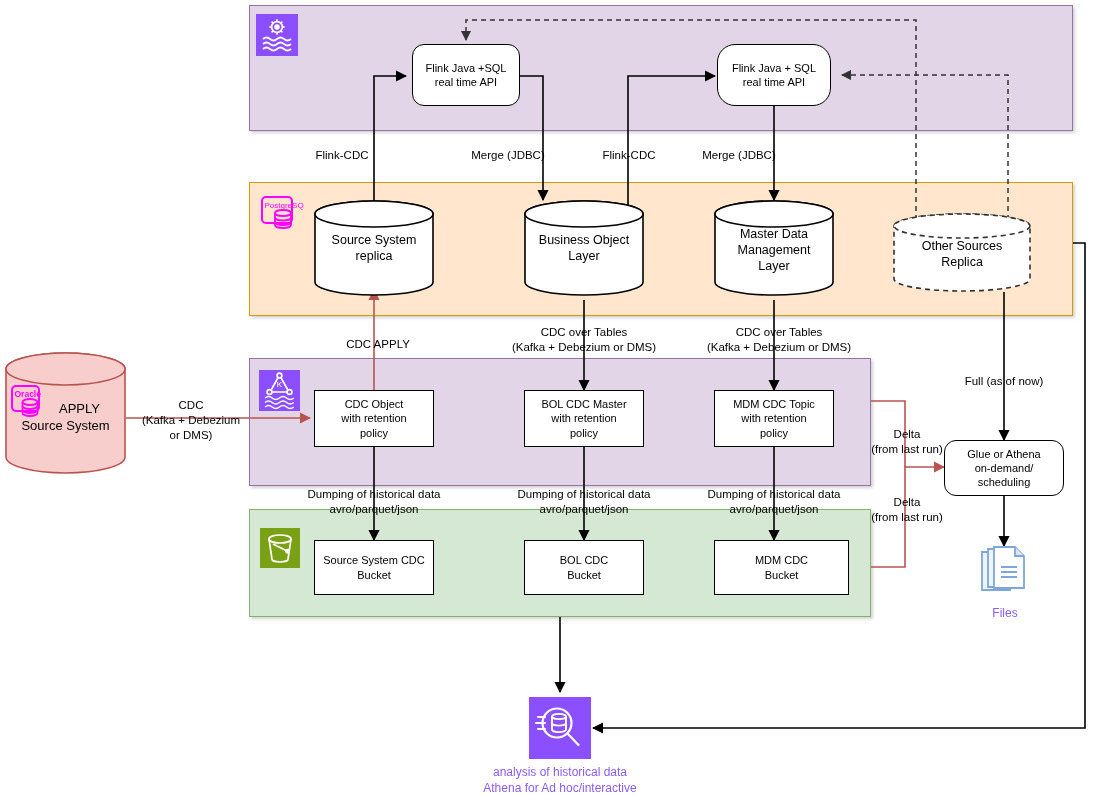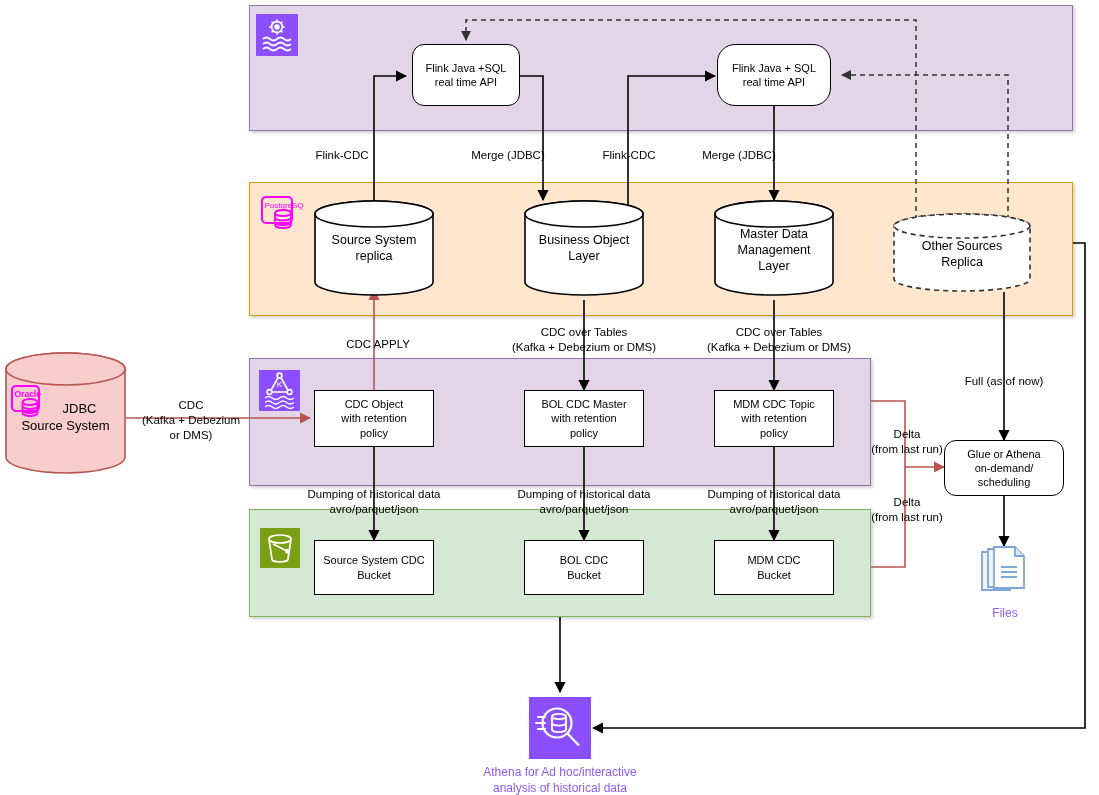--- a/index.html
+++ b/index.html
@@ -255,21 +255,21 @@
     </div>
   </div>
 
   <div class="node" style="left:524px;top:540px;width:120px;height:55px;">
     <div>
       <div>BOL CDC</div>
       <div>Bucket</div>
     </div>
   </div>
 
-  <div class="node" style="left:714px;top:540px;width:120px;height:55px;">
+  <div class="node" style="left:714px;top:540px;width:135px;height:55px;">
     <div>
       <div>MDM CDC</div>
       <div>Bucket</div>
     </div>
   </div>
 
   <div class="oracle-cyl" style="left:5px;top:352px;width:121px;height:122px;">
     <svg viewBox="0 0 121 122" width="121" height="122" style="position:absolute;left:0;top:0;">
       <path d="M1 17 a59.5 16 0 0 1 119 0 v88 a59.5 16 0 0 1 -119 0 z" fill="#f8cecc" stroke="#b85450" stroke-width="1.6"></path>
       <ellipse cx="60.5" cy="17" rx="59.5" ry="16" fill="#f8cecc" stroke="#b85450" stroke-width="1.6"></ellipse>
@@ -280,21 +280,21 @@
         <text x="4.5" y="14" font-family="Liberation Sans, sans-serif" font-size="8.5" font-weight="bold" fill="#ff00ff">Oracle</text>
         <g stroke="#ff00ff" stroke-width="1.8" fill="none">
           <ellipse cx="20" cy="19" rx="7.5" ry="3"></ellipse>
           <path d="M12.5 19 v11 a7.5 3 0 0 0 15 0 v-11"></path>
           <path d="M12.5 23 a7.5 3 0 0 0 15 0"></path>
           <path d="M12.5 27 a7.5 3 0 0 0 15 0"></path>
         </g>
       </svg>
     </div>
     <div class="cyl-label">
-      <div style="margin-left:28px;">JDBC</div>
+      <div style="margin-left:28px;">APPLY</div>
       <div>Source System</div>
     </div>
   </div>
 
   <div class="node rounded" style="left:944px;top:440px;width:120px;height:56px;">
     <div>
       <div>Glue or Athena</div>
       <div>on-demand/</div>
       <div>scheduling</div>
     </div>
@@ -325,22 +325,22 @@
         <ellipse cx="30" cy="19.5" rx="7" ry="2.6"></ellipse>
         <path d="M23 19.5 v13 a7 2.6 0 0 0 14 0 v-13"></path>
         <path d="M23 26 a7 2.6 0 0 0 14 0"></path>
       </g>
       <g fill="none" stroke="#fff" stroke-width="2" stroke-linecap="round">
         <path d="M9 20 h7 M7 26 h9 M9 32 h7"></path>
       </g>
     </svg>
   </div>
   <div class="caption" style="left:440px;top:765px;width:240px;">
+    <div>analysis of historical data</div>
     <div>Athena for Ad hoc/interactive</div>
-    <div>analysis of historical data</div>
   </div>
 
   <div class="edge-label" style="left:342px;top:148px;transform:translateX(-50%);">Flink-CDC</div>
 
   <div class="edge-label" style="left:508px;top:148px;transform:translateX(-50%);">Merge (JDBC)</div>
 
   <div class="edge-label" style="left:629px;top:148px;transform:translateX(-50%);">Flink-CDC</div>
 
   <div class="edge-label" style="left:739px;top:148px;transform:translateX(-50%);">Merge (JDBC)</div>
 

